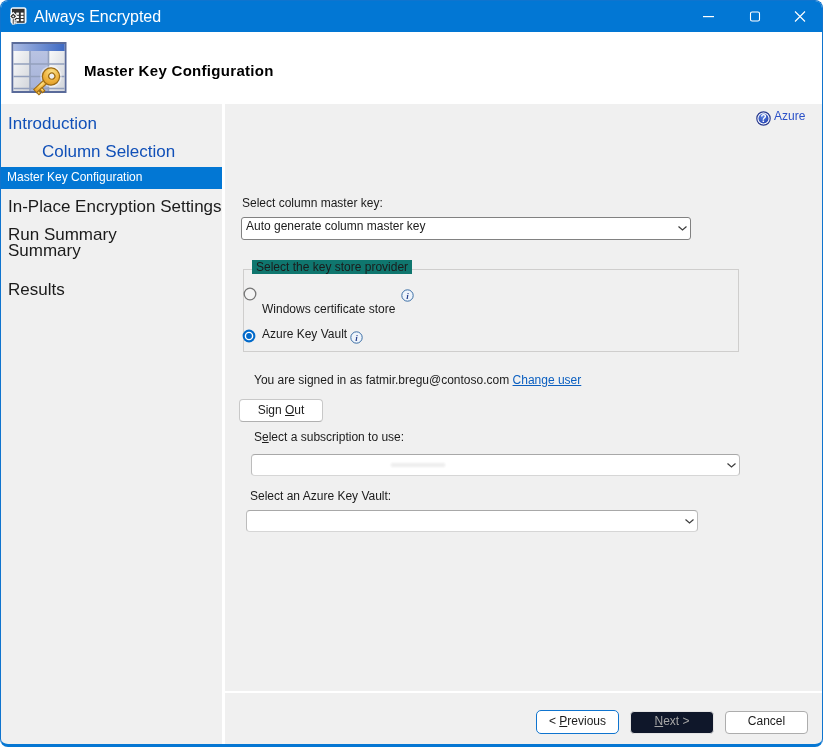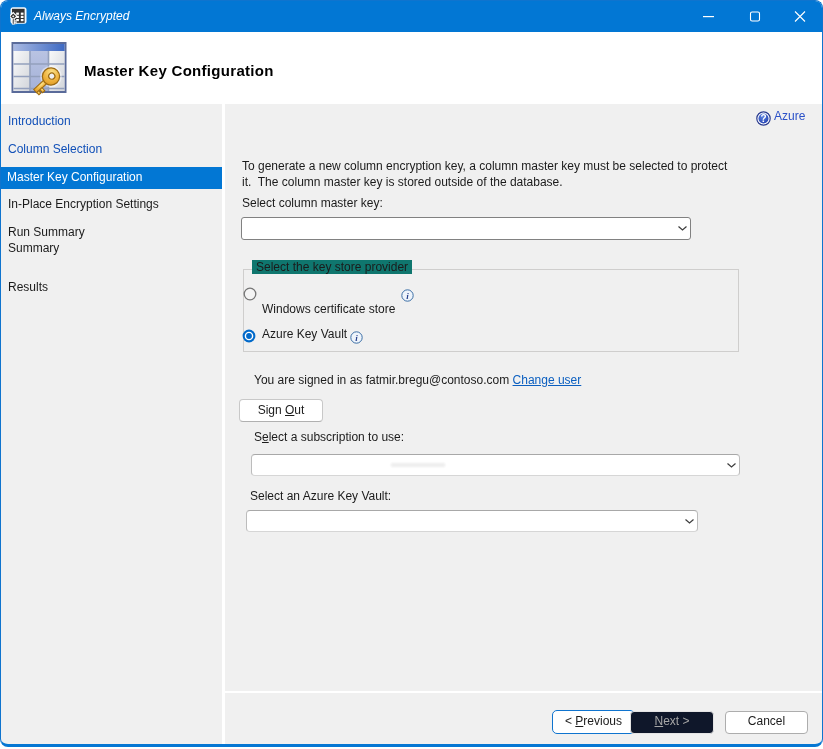--- a/index.html
+++ b/index.html
@@ -1,24 +1,24 @@
 <!DOCTYPE html>
 <html><head>
 <meta charset="utf-8">
 <style>
   html,body{margin:0;padding:0;}
   body{width:823px;height:749px;background:#ffffff;font-family:"Liberation Sans",sans-serif;position:relative;overflow:hidden;}
   .abs{position:absolute;}
   .win{position:absolute;left:0;top:0;width:821px;height:743px;border:1px solid #0f74ce;border-bottom:3px solid #0677d3;border-radius:8px;background:#f0f0f0;overflow:hidden;}
   .titlebar{position:absolute;left:0;top:0;width:100%;height:31px;background:#0277d4;}
-  .titletext{position:absolute;left:33px;top:0;line-height:31px;color:#ffffff;font-size:12px;font-style:italic;}
+  .titletext{position:absolute;left:33px;top:0;line-height:31px;color:#ffffff;font-size:16px;}
   .header{position:absolute;left:0;top:31px;width:100%;height:72px;background:#ffffff;}
   .htitle{position:absolute;left:83px;top:61px;font-size:15px;font-weight:bold;color:#000000;letter-spacing:0.3px;}
   .vline{position:absolute;left:221px;top:102px;width:3px;bottom:0;background:#ffffff;}
-  .nav{position:absolute;left:7px;font-size:12px;color:#1b1b1b;white-space:nowrap;}
+  .nav{position:absolute;left:7px;font-size:17px;color:#1b1b1b;white-space:nowrap;}
   .nav.blue{color:#1150b8;}
   .navsel{position:absolute;left:0px;top:166px;width:221px;height:22px;background:#0277d4;}
   .navseltext{position:absolute;left:6px;top:3px;font-size:12px;color:#ffffff;white-space:nowrap;}
   .txt{position:absolute;font-size:12px;color:#1b1b1b;white-space:nowrap;}
   .combo{position:absolute;height:21px;background:#ffffff;border:1px solid #818181;border-radius:3px;}
   .combo2{position:absolute;height:20px;background:#ffffff;border:1px solid #bcbcbc;border-top-color:#a8a8a8;border-bottom-color:#d6d6d6;border-radius:4px;}
   .combotext{position:absolute;left:4px;top:1px;font-size:12px;color:#1b1b1b;white-space:nowrap;}
   .chev{position:absolute;top:8px;width:9px;height:5px;}
   .btn{position:absolute;height:21px;background:#ffffff;border:1px solid #c8c8c8;border-bottom-color:#b0b0b0;border-radius:4px;font-size:12px;color:#1b1b1b;text-align:center;}
   .btn .lbl{display:block;margin-top:3px;}
@@ -96,21 +96,21 @@
       <rect x="-2.3" y="8" width="4.6" height="13.5" fill="url(#goldg)" stroke="#9c6b14" stroke-width="1"></rect>
       <rect x="2" y="14.2" width="4.2" height="3" fill="url(#goldg)" stroke="#9c6b14" stroke-width="1"></rect>
       <rect x="2" y="18.8" width="3.2" height="2.6" fill="url(#goldg)" stroke="#9c6b14" stroke-width="1"></rect>
       <circle cx="0" cy="0" r="8.6" fill="url(#goldg)" stroke="#9c6b14" stroke-width="1.2"></circle>
       <circle cx="0.3" cy="-0.8" r="3.1" fill="#eef0f3" stroke="#9c6b14" stroke-width="1.2"></circle>
     </g>
   </svg>
   <div class="htitle">Master Key Configuration</div>
 
   <div class="nav blue" style="top:113px;">Introduction</div>
-  <div class="nav blue" style="top:141px;">Column Selection</div>
+  <div class="nav blue" style="top:141px;margin-left:34px;">Column Selection</div>
   <div class="navsel">
       <div class="navseltext">Master Key Configuration</div>
     </div>
   <div class="nav" style="top:196px;">In-Place Encryption Settings</div>
   <div class="nav" style="top:224px;">Run Summary</div>
   <div class="nav" style="top:240px;">Summary</div>
   <div class="nav" style="top:279px;">Results</div>
   <div class="vline"></div>
 
   <svg class="abs" style="left:755px;top:110px;" width="15" height="15" viewBox="0 0 15 15">
@@ -119,24 +119,24 @@
           <stop offset="0" stop-color="#5d83e0"></stop>
           <stop offset="1" stop-color="#1a36a8"></stop>
         </radialGradient>
       </defs>
     <circle cx="7.5" cy="7.5" r="6.7" fill="#ffffff" stroke="#2a3b8f" stroke-width="1.2"></circle>
     <circle cx="7.5" cy="7.5" r="5" fill="url(#helpg)"></circle>
     <text x="7.5" y="11" font-size="10" font-weight="bold" fill="#ffffff" text-anchor="middle" font-family="Liberation Sans,sans-serif">?</text>
   </svg>
   <div class="txt" style="left:773px;top:108px;color:#2b51c8;">Azure</div>
 
-  <div class="txt" style="left:241px;top:157px;line-height:16px;">To generate a new column encryption key, a column master key must be selected to protect<br>it.&nbsp; The column master key is stored outside of the database.</div>
 
   <div class="txt" style="left:241px;top:195px;">Select column master key:</div>
   <div class="combo" style="left:240px;top:216px;width:448px;">
+    <div class="combotext">Auto generate column master key</div>
     <svg class="chev" style="right:3px;" viewBox="0 0 9 5">
         <path d="M0.5 0.5 L4.5 4 L8.5 0.5" stroke="#3d3d3d" stroke-width="1.2" fill="none"></path>
       </svg>
   </div>
 
   <div class="abs" style="left:242px;top:268px;width:494px;height:81px;border:1px solid #cfcecd;"></div>
   <div class="txt" style="left:251px;top:259px;background:#0f766e;padding:0 4px;">Select the key store provider</div>
 
   <svg class="abs" style="left:242px;top:286px;" width="14" height="14" viewBox="0 0 14 14">
     <circle cx="7" cy="7" r="5.8" fill="#f4f4f4" stroke="#767676" stroke-width="1.3"></circle>
@@ -172,21 +172,21 @@
   </div>
 
   <div class="txt" style="left:249px;top:488px;">Select an Azure Key Vault:</div>
   <div class="combo2" style="left:245px;top:509px;width:450px;">
     <svg class="chev" style="right:3px;" viewBox="0 0 9 5">
         <path d="M0.5 0.5 L4.5 4 L8.5 0.5" stroke="#3d3d3d" stroke-width="1.2" fill="none"></path>
       </svg>
   </div>
 
   <div class="abs" style="left:222px;top:690px;right:0;height:2px;background:#ffffff;"></div>
-  <div class="btn" style="left:535px;top:709px;width:81px;height:22px;border:1.5px solid #0f74cf;border-radius:5px;margin-left:16px;">
+  <div class="btn" style="left:535px;top:709px;width:81px;height:22px;border:1.5px solid #0f74cf;border-radius:5px;">
       <span class="lbl" style="margin-top:3px;">&lt; <u>P</u>revious</span>
     </div>
   <div class="btn" style="left:629px;top:710px;width:82px;background:#0f172a;border-color:#e4e4e4;color:#a6a6a6;">
       <span class="lbl" style="margin-top:2px;"><u>N</u>ext &gt;</span>
     </div>
   <div class="btn" style="left:724px;top:710px;width:81px;border-color:#adadad;">
       <span class="lbl" style="margin-top:2px;">Cancel</span>
     </div>
 </div>
 

